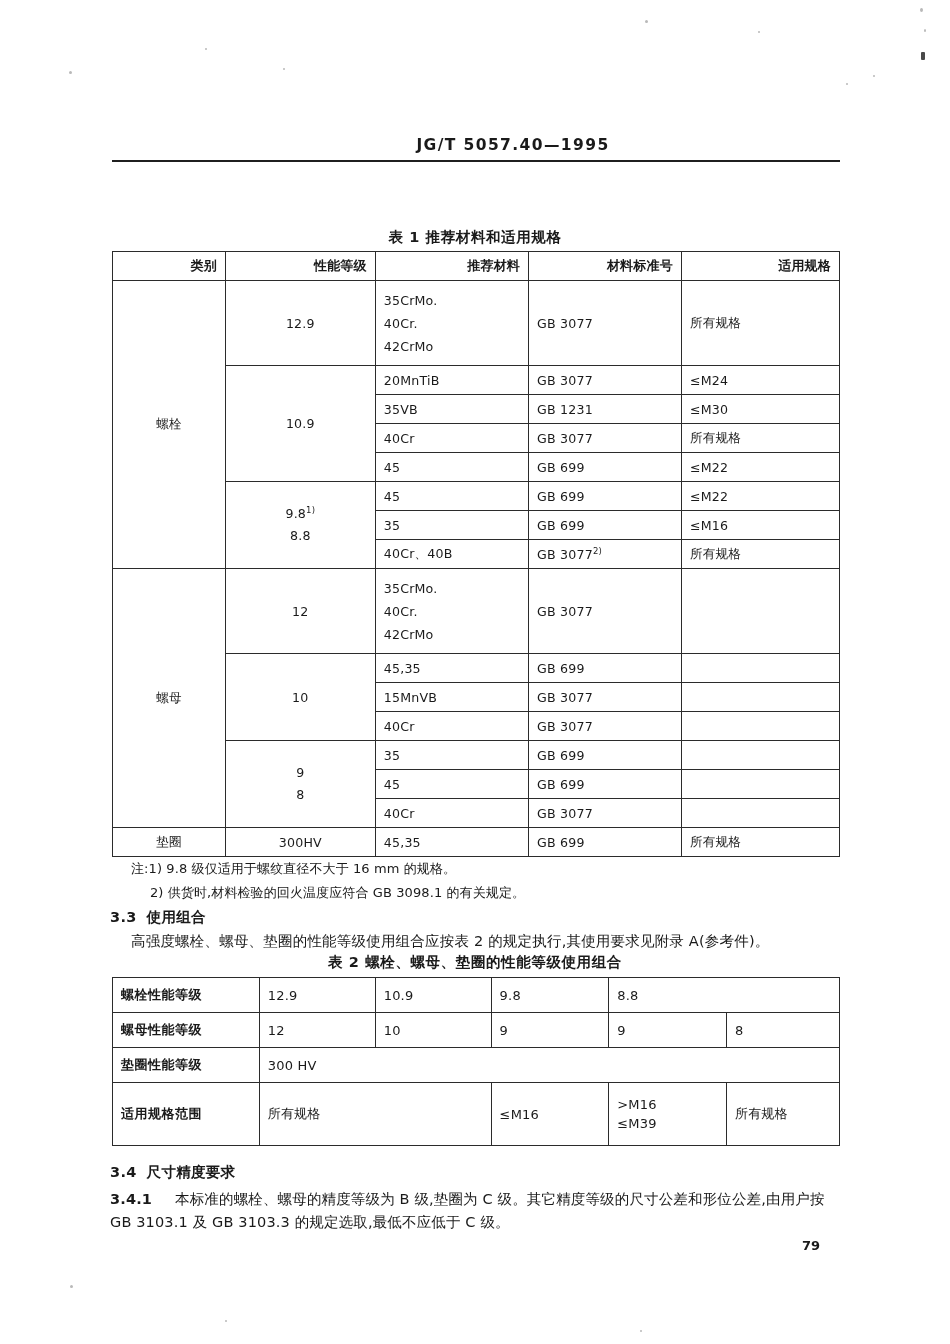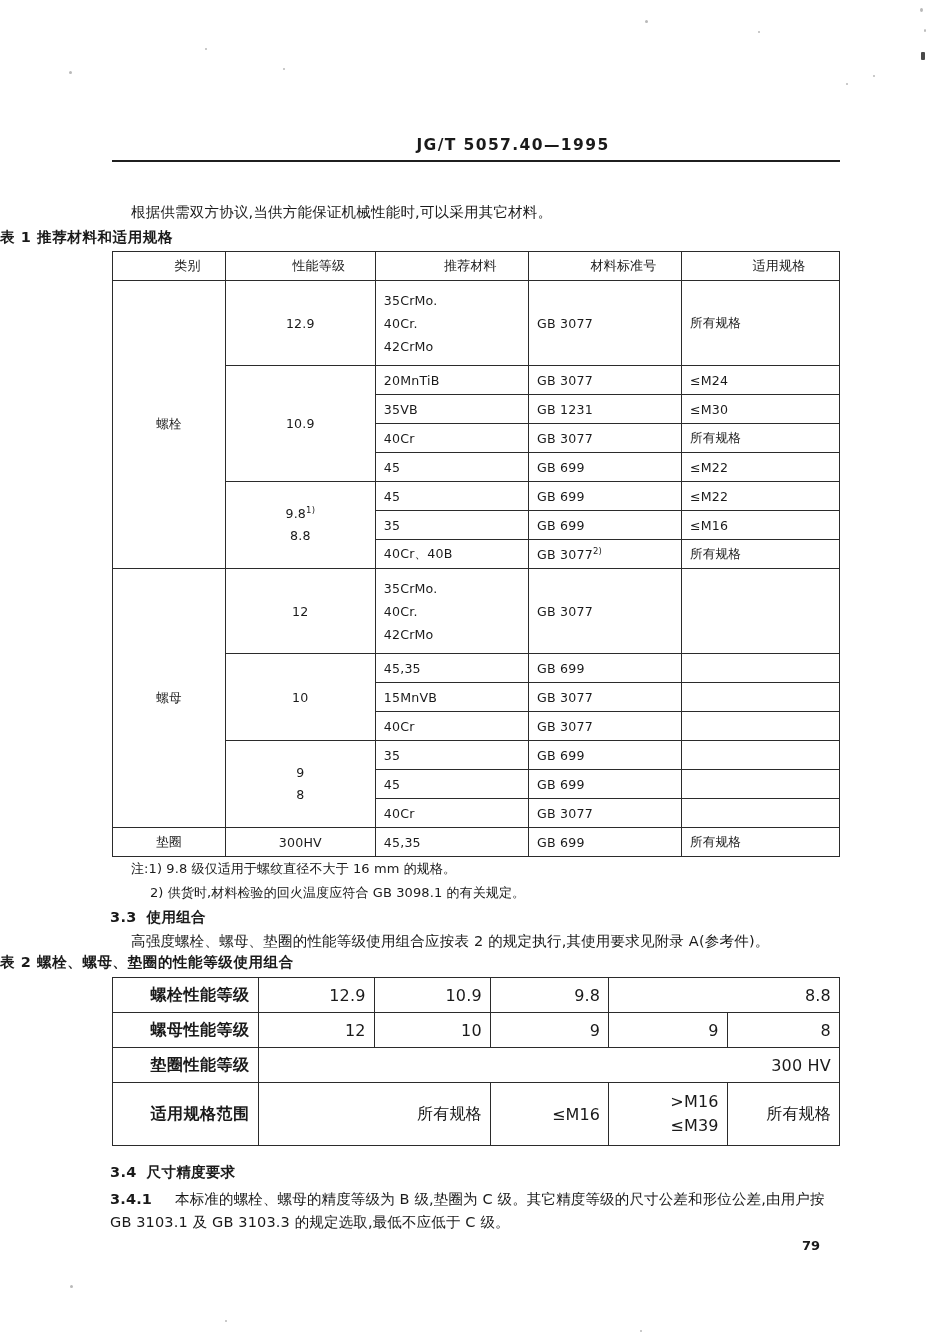--- a/index.html
+++ b/index.html
@@ -53,21 +53,21 @@
     letter-spacing: 0.2px;
     white-space: nowrap;
   }
   .p-intro1 { left: 131px; top: 175px; }
   .p-intro2 { left: 131px; top: 201px; }
 
   .tbl-caption {
     position: absolute;
     width: 950px;
     left: 0;
-    text-align: left;
+    text-align: center;
     font-size: 14.5px;
     font-weight: bold;
     letter-spacing: 0.6px;
   }
   .cap1 { top: 228px; }
   .cap2 { top: 953px; }
 
   
   table.doc-table {
     position: absolute;
@@ -77,22 +77,22 @@
   }
   table.doc-table td, table.doc-table th {
     border: 1px solid #2b2b2b;
     padding: 0 8px;
     font-weight: normal;
     vertical-align: middle;
     font-size: 12.6px;
     letter-spacing: 0.2px;
   }
   table.doc-table th {
-    font-weight: normal;
-    text-align: center;
+    font-weight: bold;
+    text-align: right;
     height: 33px;
     font-size: 13px;
     padding-left: 45px;
   }
   .cn { font-family: "DejaVu Sans", "Liberation Sans", sans-serif; }
   .ctr { text-align: center; }
   .lft { text-align: left; }
   sup { font-size: 8.5px; vertical-align: super; }
 
   
@@ -148,23 +148,23 @@
   }
   .clause-341 .lbl { font-weight: bold; margin-right: 23px; }
 
   
   #table2 {
     left: 112px;
     top: 977px;
     width: 728px;
   }
   #table2 td {
-    text-align: right;
+    text-align: left;
     height: 34px;
-    font-size: 16px;
+    font-size: 13px;
   }
   #table2 td.rowlabel {
     width: 155px;
     font-weight: bold;
     letter-spacing: 0.5px;
   }
   #table2 td.dcell { width: 114px; }
   #table2 tr.tall td { height: 62px; }
   .two-line { display: block; line-height: 1.5; }
 
@@ -201,21 +201,20 @@
   <div class="fleck" style="left:70px;top:1285px;width:3px;height:3px;"></div>
   <div class="fleck" style="left:225px;top:1320px;width:2px;height:2px;"></div>
   <div class="fleck" style="left:640px;top:1330px;width:2px;height:2px;"></div>
   <div class="fleck" style="left:330px;top:780px;width:2px;height:2px;"></div>
   <div class="fleck" style="left:160px;top:705px;width:2px;height:2px;"></div>
   <div class="fleck" style="left:246px;top:440px;width:2px;height:2px;"></div>
 
   <div class="doc-header">JG/T 5057.40—1995</div>
   <div class="header-rule"></div>
 
-  <div class="para p-intro2 cn">根据供需双方协议,当供方能保证机械性能时,可以采用其它材料。</div>
 
   <div class="tbl-caption cap1 cn">表 1   推荐材料和适用规格</div>
 
   <table class="doc-table" id="table1">
     <thead>
       <tr>
         <th class="c-cat cn">类别</th>
         <th class="c-grade cn">性能等级</th>
         <th class="c-mat cn">推荐材料</th>
         <th class="c-std cn">材料标准号</th>

